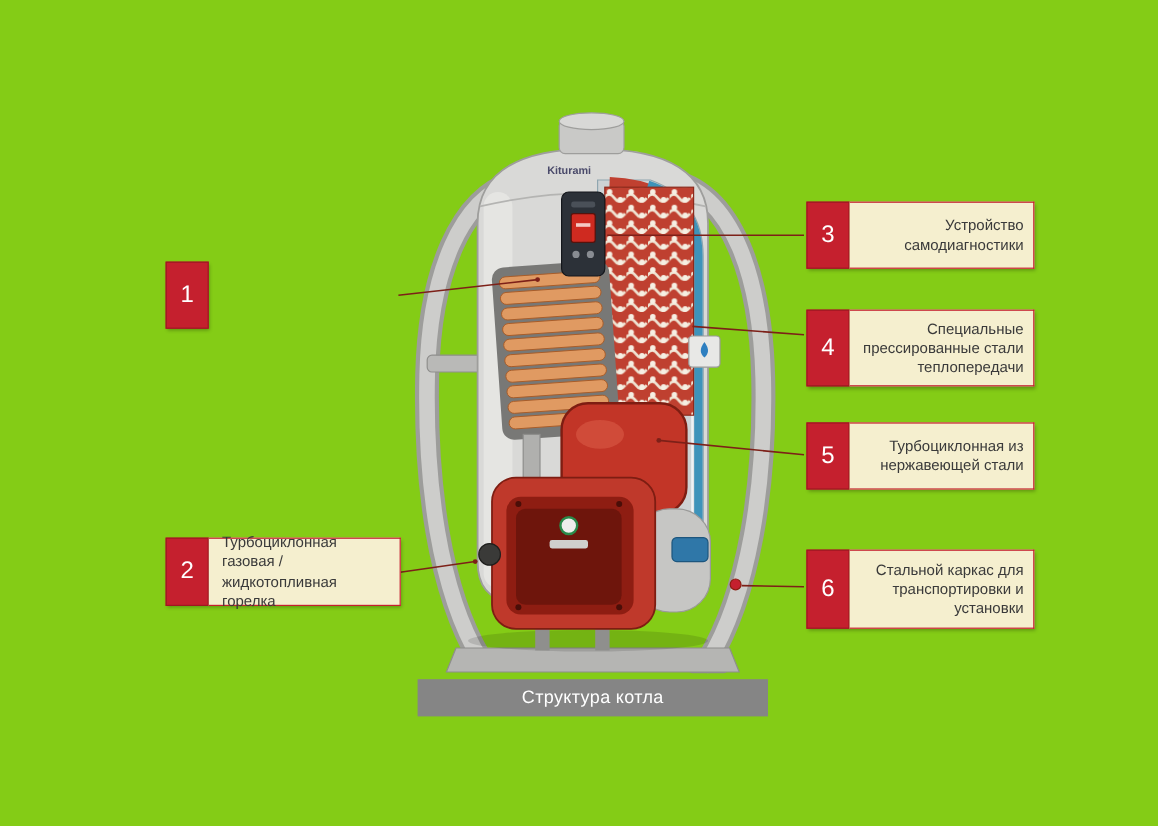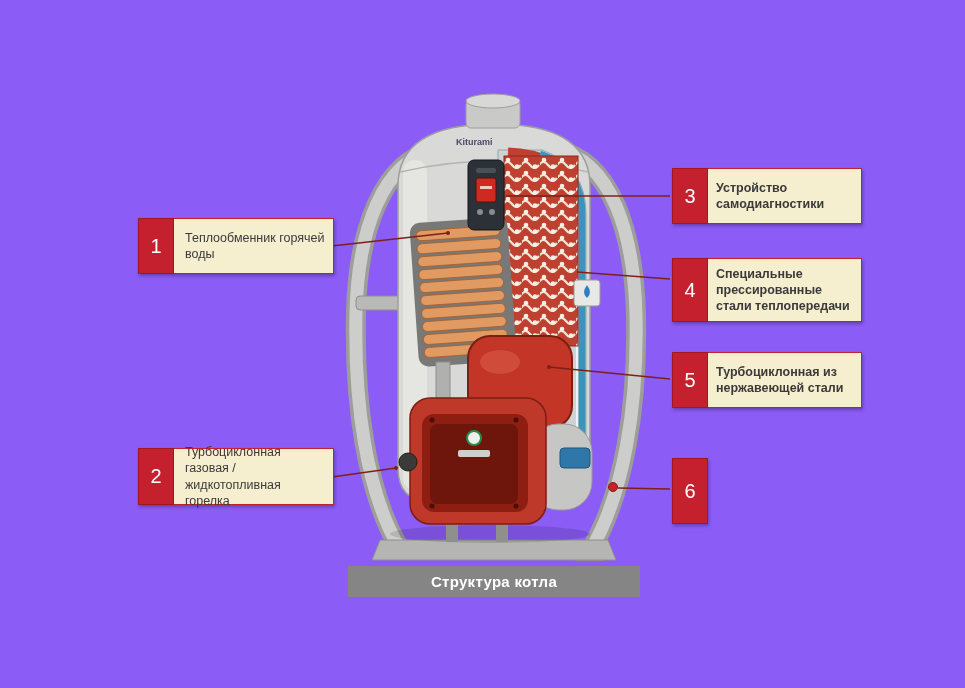--- a/index.html
+++ b/index.html
@@ -1,27 +1,27 @@
 <!DOCTYPE html>
 <html><head>
 <meta charset="utf-8">
 <style>
   html,body{margin:0;padding:0;background:#ffffff;}
   body{font-family:"Liberation Sans", sans-serif;}
-  .stage{position:relative;width:965px;height:688px;background:#8b5cf6;overflow:hidden;margin:0 auto;}
+  .stage{position:relative;width:965px;height:688px;background:#84cc16;overflow:hidden;margin:0 auto;}
   .illustration{position:absolute;left:0;top:0;}
   .callout{position:absolute;display:flex;box-shadow:1px 2px 3px rgba(0,0,0,.28);}
   .callout .num{width:36px;background:#c5202e;color:#ffffff;display:flex;align-items:center;justify-content:center;
     font-size:20px;font-weight:400;border:1px solid #9e1822;box-sizing:border-box;}
   .callout .box{background:#f5efcf;border:1px solid #c5202e;border-left:none;display:flex;align-items:center;
     font-size:12.5px;color:#3a3a3a;line-height:1.3;box-sizing:border-box;}
   .callout.left .box{width:160px;padding:5px 8px 5px 11px;text-align:left;}
-  .callout.right .box{width:154px;padding:5px 8px;text-align:left;justify-content:center;font-weight:bold;}
+  .callout.right .box{width:154px;padding:5px 8px;text-align:right;justify-content:center;}
   .caption-bar{position:absolute;left:348px;top:566px;width:292px;height:31px;background:#858585;
-    display:flex;align-items:center;justify-content:center;color:#ffffff;font-size:15px;font-weight:bold;letter-spacing:.3px;}
+    display:flex;align-items:center;justify-content:center;color:#ffffff;font-size:15px;font-weight:normal;letter-spacing:.3px;}
 </style>
 </head>
 <body>
 
 <div class="stage">
 
   <svg class="illustration" width="965" height="688" viewBox="0 0 965 688">
     <defs>
       <pattern id="tubepat" width="18" height="13" patternUnits="userSpaceOnUse">
         <rect width="18" height="13" fill="#bf4030"></rect>
@@ -128,21 +128,20 @@
       <line x1="670" y1="379" x2="549" y2="367"></line>
       <line x1="670" y1="489" x2="618" y2="488"></line>
       <circle cx="448" cy="233" r="2" fill="#7d2018" stroke="none"></circle>
       <circle cx="396" cy="468" r="2" fill="#7d2018" stroke="none"></circle>
       <circle cx="549" cy="367" r="2" fill="#7d2018" stroke="none"></circle>
     </g>
   </svg>
 
   <div class="callout left" style="left:138px;top:218px;height:56px">
     <div class="num">1</div>
-    <div class="box">Теплообменник горячей воды</div>
   </div>
 
   <div class="callout left" style="left:138px;top:448px;height:57px">
     <div class="num">2</div>
     <div class="box">Турбоциклонная газовая / жидкотопливная горелка</div>
   </div>
 
   <div class="callout right" style="left:672px;top:168px;height:56px">
     <div class="num">3</div>
     <div class="box">Устройство самодиагностики</div>
@@ -153,19 +152,20 @@
     <div class="box">Специальные прессированные стали теплопередачи</div>
   </div>
 
   <div class="callout right" style="left:672px;top:352px;height:56px">
     <div class="num">5</div>
     <div class="box">Турбоциклонная из нержавеющей стали</div>
   </div>
 
   <div class="callout right" style="left:672px;top:458px;height:66px">
     <div class="num">6</div>
+    <div class="box">Стальной каркас для транспортировки и установки</div>
   </div>
 
   <div class="caption-bar">
     <span>Структура котла</span>
   </div>
 
 </div>
 
 </body></html>

